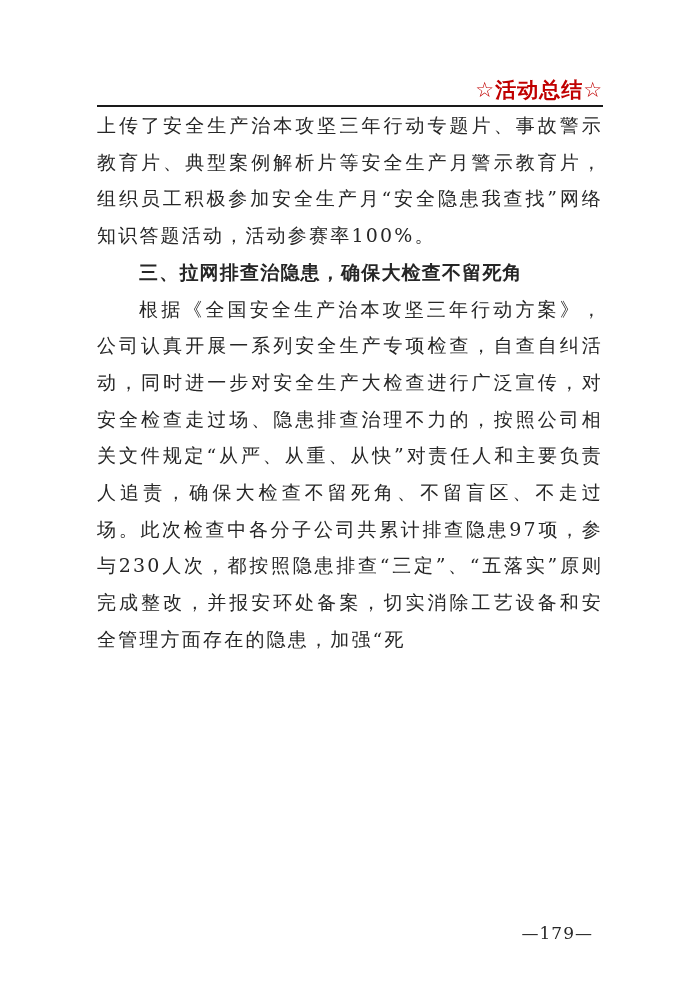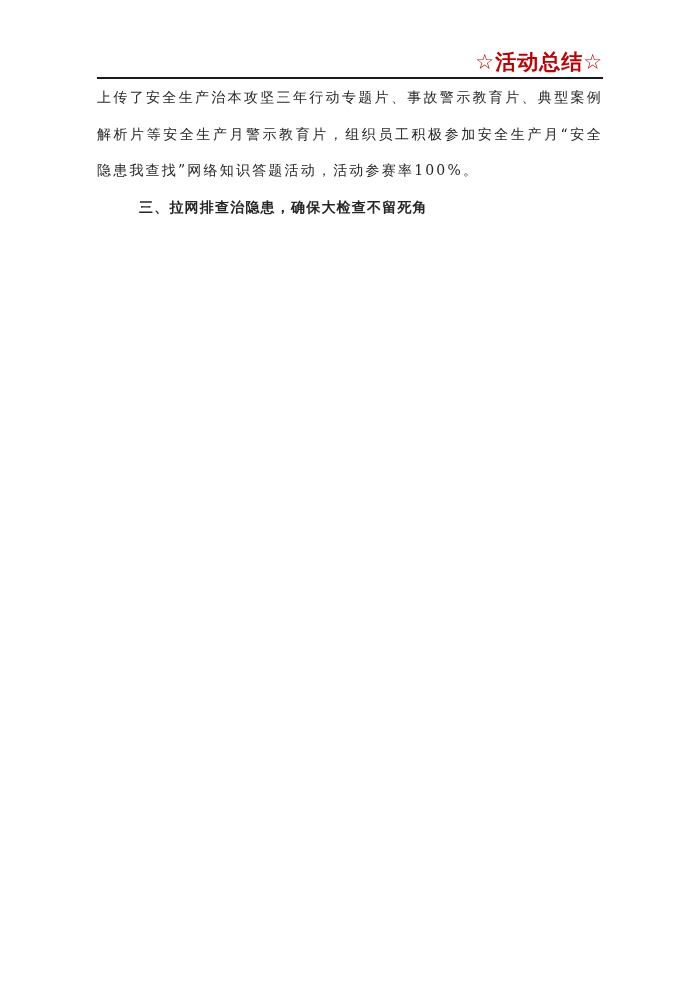--- a/index.html
+++ b/index.html
@@ -10,20 +10,21 @@
     width: 700px;
     height: 990px;
     background: #ffffff;
     position: relative;
     overflow: hidden;
     font-family: "DejaVu Serif", "Liberation Serif", serif;
   }
   .page {
     position: absolute;
     inset: 0;
+    margin-top: 28px;
   }
   .header-title {
     position: absolute;
     top: 49px;
     left: 97px;
     width: 506px;
     text-align: right;
     font-size: 21px;
     font-weight: bold;
     color: #c00000;
@@ -37,21 +38,21 @@
     left: 97px;
     width: 506px;
     height: 0;
     border-top: 2px solid #1a1a1a;
   }
   .body-text {
     position: absolute;
     top: 79px;
     left: 97px;
     width: 506px;
-    font-size: 14px;
+    font-size: 19px;
     line-height: 36.7px;
     color: #262626;
     text-align: justify;
     text-justify: inter-character;
     letter-spacing: 2.2px;
   }
   .body-text p {
     margin: 0;
     padding: 0;
   }
@@ -82,16 +83,18 @@
 
 <div class="page">
 
   <div class="header-title">☆活动总结☆</div>
 
   <div class="header-rule"></div>
 
   <div class="body-text">
     <p>上传了安全生产治本攻坚三年行动专题片、事故警示教育片、典型案例解析片等安全生产月警示教育片，组织员工积极参加安全生产月“安全隐患我查找”网络知识答题活动，活动参赛率100%。</p>
     <p class="heading">三、拉网排查治隐患，确保大检查不留死角</p>
+    <p class="indent">根据《全国安全生产治本攻坚三年行动方案》，公司认真开展一系列安全生产专项检查，自查自纠活动，同时进一步对安全生产大检查进行广泛宣传，对安全检查走过场、隐患排查治理不力的，按照公司相关文件规定“从严、从重、从快”对责任人和主要负责人追责，确保大检查不留死角、不留盲区、不走过场。此次检查中各分子公司共累计排查隐患97项，参与230人次，都按照隐患排查“三定”、“五落实”原则完成整改，并报安环处备案，切实消除工艺设备和安全管理方面存在的隐患，加强“死</p>
   </div>
 
+  <div class="footer-pagenum">—179—</div>
 
 </div>
 
 </body></html>

